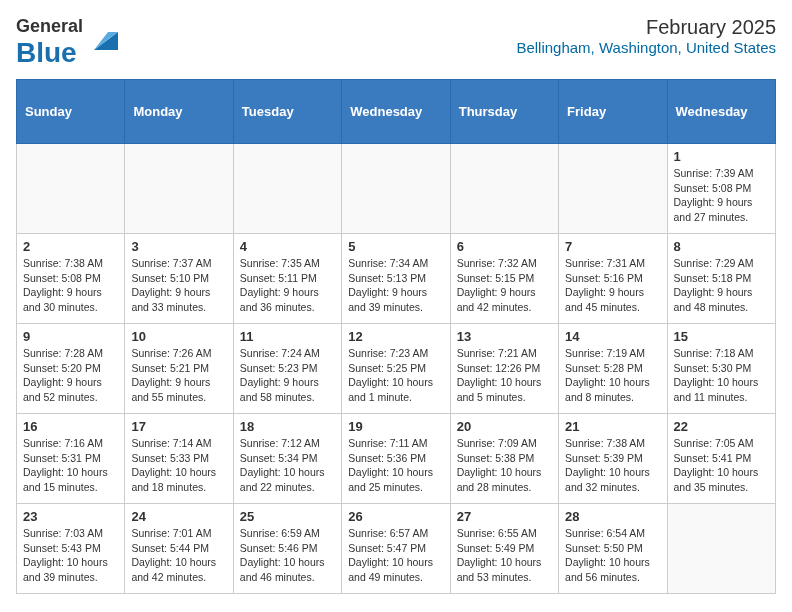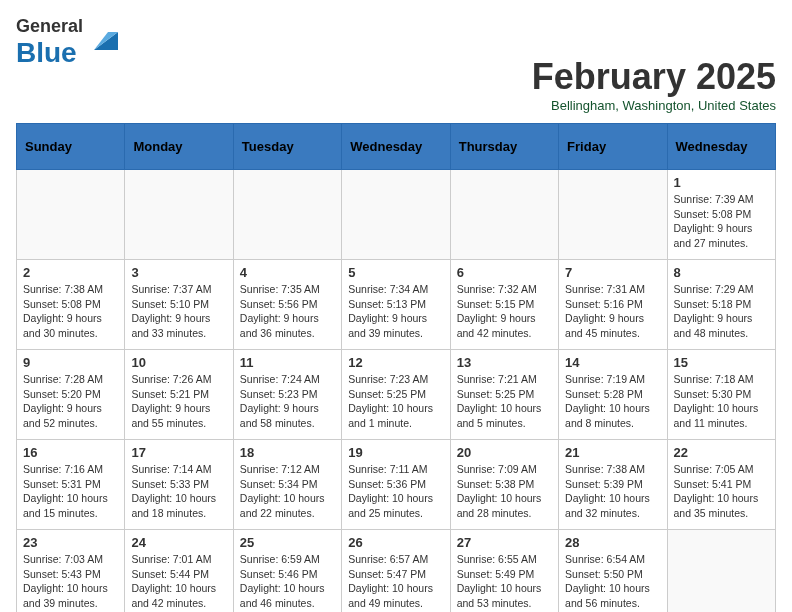--- a/index.html
+++ b/index.html
@@ -18,39 +18,38 @@
       gap: 45px;
     }
     .logo {
       display: flex;
       align-items: center;
     }
     .title-block {
       text-align: right;
     }
     .month-title {
-      font-size: 36px;
-      font-weight: bold;
+      font-size: 20px;
+      font-weight: normal;
       color: #333;
-      margin-top: 40px;
     }
     .location {
-      font-size: 13px;
-      color: #14532d;
+      font-size: 15px;
+      color: #0369a1;
     }
     .calendar {
       width: 100%;
       border-collapse: collapse;
       border: 1px solid #ccc;
     }
     .calendar th {
       background-color: #3a7abf;
-      color: #000000;
+      color: #ffffff;
       text-align: left;
-      padding: 15px 8px;
+      padding: 24px 8px;
       font-size: 13px;
       border: 1px solid #2a6aaf;
     }
     .calendar td {
       vertical-align: top;
       border: 1px solid #ccc;
       padding: 5px 6px;
       width: 108px;
       min-height: 90px;
       height: 90px;
@@ -133,21 +132,21 @@
         </td>
         <td>
           <span class="day-num">3</span>
           <div class="day-info">Sunrise: 7:37 AM
 Sunset: 5:10 PM
 Daylight: 9 hours and 33 minutes.</div>
         </td>
         <td>
           <span class="day-num">4</span>
           <div class="day-info">Sunrise: 7:35 AM
-Sunset: 5:56 PM
+Sunset: 5:11 PM
 Daylight: 9 hours and 36 minutes.</div>
         </td>
         <td>
           <span class="day-num">5</span>
           <div class="day-info">Sunrise: 7:34 AM
 Sunset: 5:13 PM
 Daylight: 9 hours and 39 minutes.</div>
         </td>
         <td>
           <span class="day-num">6</span>
@@ -189,21 +188,21 @@
         </td>
         <td>
           <span class="day-num">12</span>
           <div class="day-info">Sunrise: 7:23 AM
 Sunset: 5:25 PM
 Daylight: 10 hours and 1 minute.</div>
         </td>
         <td>
           <span class="day-num">13</span>
           <div class="day-info">Sunrise: 7:21 AM
-Sunset: 5:25 PM
+Sunset: 12:26 PM
 Daylight: 10 hours and 5 minutes.</div>
         </td>
         <td>
           <span class="day-num">14</span>
           <div class="day-info">Sunrise: 7:19 AM
 Sunset: 5:28 PM
 Daylight: 10 hours and 8 minutes.</div>
         </td>
         <td>
           <span class="day-num">15</span>

